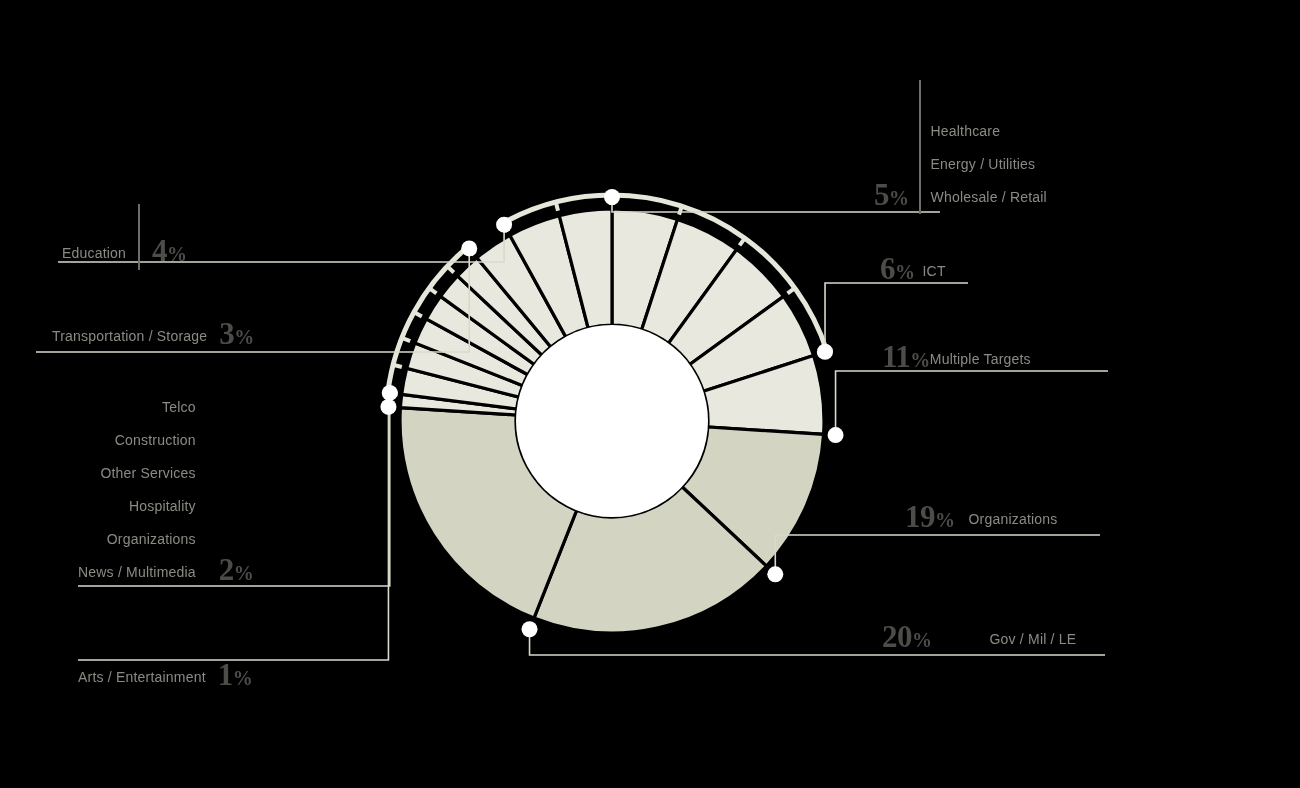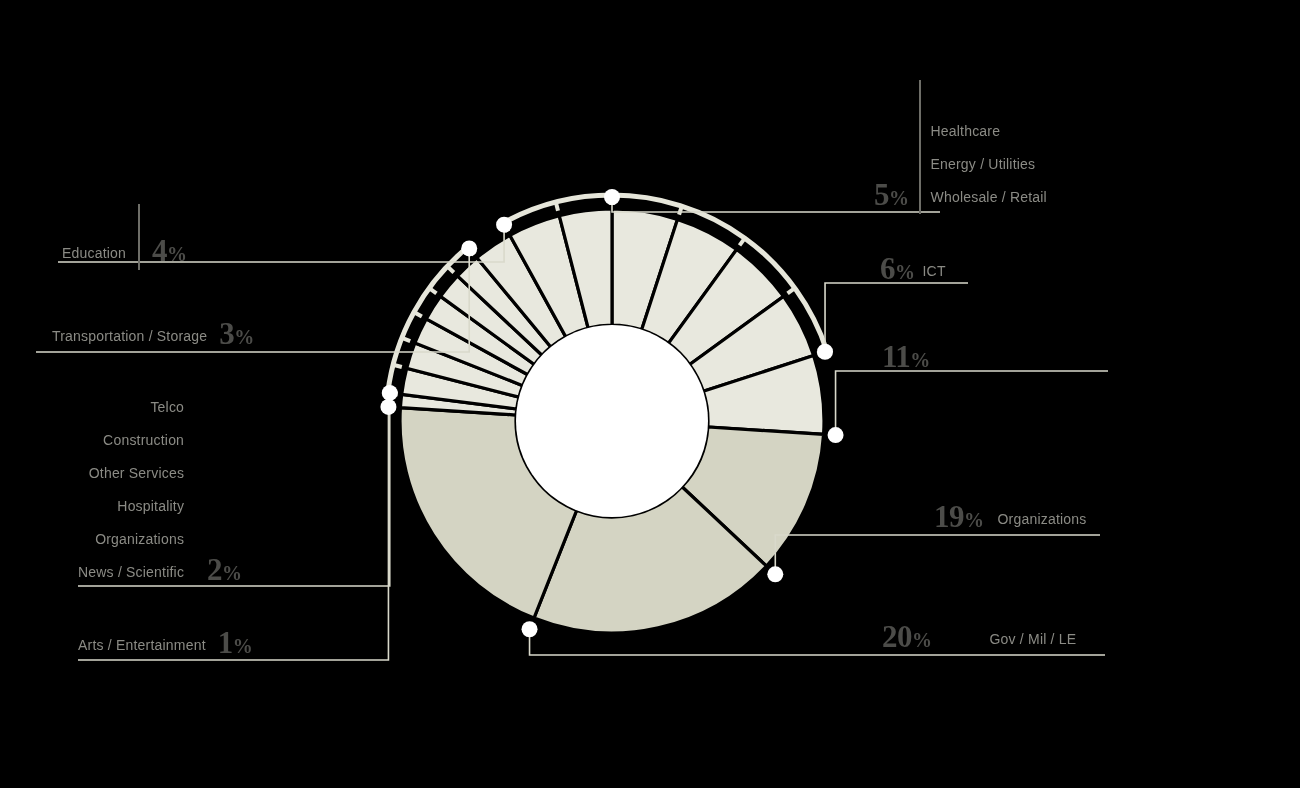--- a/index.html
+++ b/index.html
@@ -104,23 +104,26 @@
     </div>
     <div class="cats">
       <span class="cat">ICT</span>
     </div>
   </div>
 
   <div class="grp r" style="left:882px; top:341px;">
     <div class="pct" style="">
       <span>11</span><span class="sym">%</span>
     </div>
+    <div class="cats">
+      <span class="cat">Multiple Targets</span>
+    </div>
   </div>
 
-  <div class="grp r" style="left:934px; top:501px;text-align:right;">
+  <div class="grp r" style="left:905px; top:501px;text-align:right;">
     <div class="pct" style="margin-right:14px;">
       <span>19</span><span class="sym">%</span>
     </div>
     <div class="cats">
       <span class="cat">Organizations</span>
     </div>
   </div>
 
   <div class="grp r" style="left:882px; top:621px;gap:48px;">
     <div class="pct" style="margin-right:10px;">
@@ -150,28 +153,28 @@
     </div>
   </div>
 
   <div class="grp l" style="left:78px; top:391px;">
     <div class="cats" style="margin-right:23px;">
       <span class="cat">Telco</span>
       <span class="cat">Construction</span>
       <span class="cat">Other Services</span>
       <span class="cat">Hospitality</span>
       <span class="cat">Organizations</span>
-      <span class="cat">News / Scientific</span>
+      <span class="cat">News / Multimedia</span>
     </div>
     <div class="pct">
       <span>2</span><span class="sym">%</span>
     </div>
   </div>
 
-  <div class="grp l" style="left:78px; top:627px;align-items:flex-end;">
+  <div class="grp l" style="left:78px; top:659px;align-items:flex-end;">
     <div class="cats" style="margin-right:12px;">
       <span class="cat">Arts / Entertainment</span>
     </div>
     <div class="pct">
       <span>1</span><span class="sym">%</span>
     </div>
   </div>
 
 </div>
 

